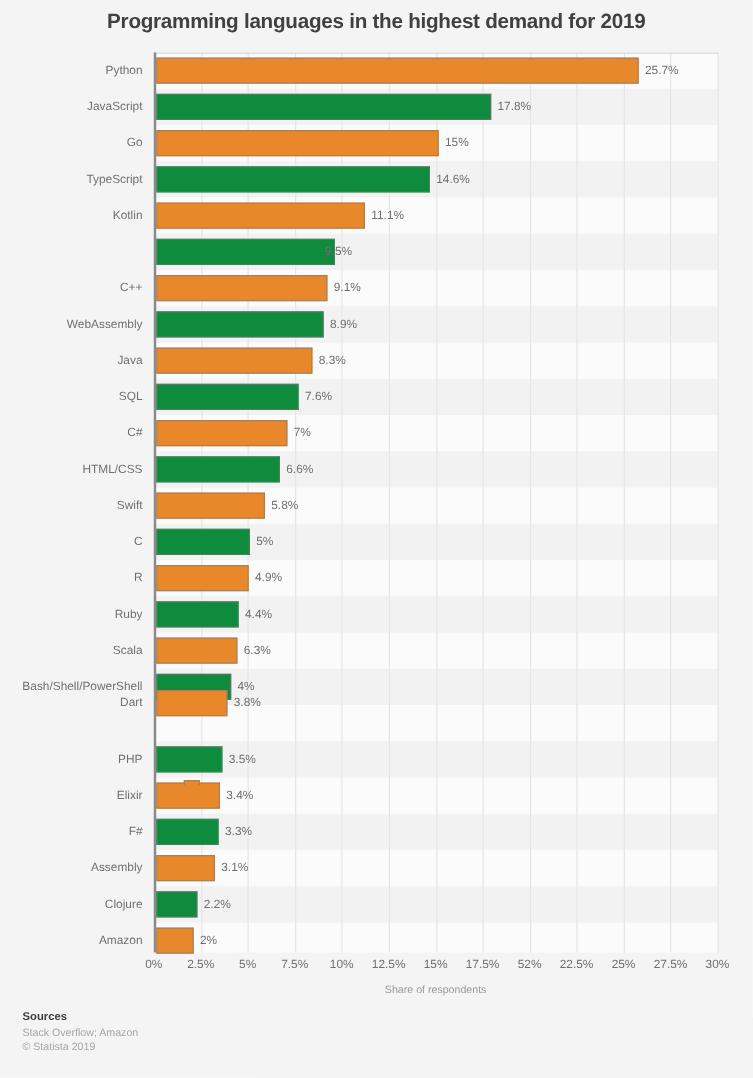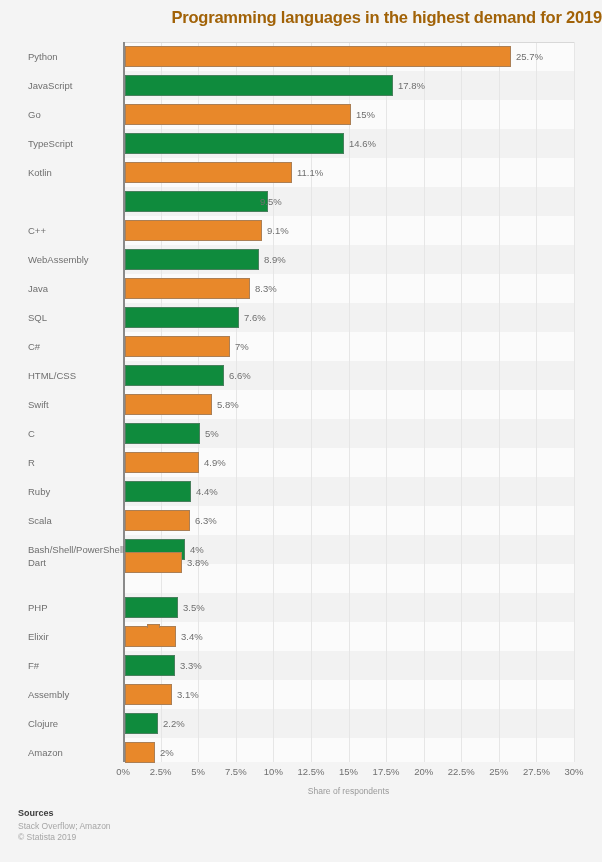--- a/index.html
+++ b/index.html
@@ -18,24 +18,24 @@
     width: 602px;
     height: 862px;
     position: relative;
     box-sizing: border-box;
   }
   .chart-title {
     position: absolute;
     top: 8px;
     left: 0;
     width: 602px;
-    text-align: right;
+    text-align: center;
     font-size: 16.5px;
     font-weight: bold;
-    color: #a16207;
+    color: #404040;
     letter-spacing: -0.2px;
   }
   
   .plot-area {
     position: absolute;
     left: 123px;
     top: 42px;
     width: 451px;
     height: 720px;
   }
@@ -80,24 +80,24 @@
     width: 602px;
     height: 29px;
   }
   .cat-label {
     position: absolute;
     left: 0;
     top: 0;
     width: 114px;
     height: 29px;
     line-height: 29px;
+    text-align: right;
     font-size: 9.5px;
     color: #6f6f6f;
     white-space: nowrap;
-    padding-left: 28px;
   }
   .bar {
     position: absolute;
     left: 125px;
     top: 4px;
     height: 21px;
     box-sizing: border-box;
     border: 1px solid rgba(120,120,120,0.55);
   }
   .bar.orange { background: #e8882a; }
@@ -331,21 +331,21 @@
 
   <div id="xticks">
       <div class="xtick" style="left: 123px;">0%</div>
       <div class="xtick" style="left: 160.583px;">2.5%</div>
       <div class="xtick" style="left: 198.167px;">5%</div>
       <div class="xtick" style="left: 235.75px;">7.5%</div>
       <div class="xtick" style="left: 273.333px;">10%</div>
       <div class="xtick" style="left: 310.917px;">12.5%</div>
       <div class="xtick" style="left: 348.5px;">15%</div>
       <div class="xtick" style="left: 386.083px;">17.5%</div>
-      <div class="xtick" style="left: 423.667px;">20%</div>
+      <div class="xtick" style="left: 423.667px;">52%</div>
       <div class="xtick" style="left: 461.25px;">22.5%</div>
       <div class="xtick" style="left: 498.833px;">25%</div>
       <div class="xtick" style="left: 536.417px;">27.5%</div>
       <div class="xtick" style="left: 574px;">30%</div>
     </div>
   <div class="x-axis-title">Share of respondents</div>
 
   <div class="footer">
     <div class="footer-heading">Sources</div>
     <div class="footer-line">Stack Overflow; Amazon</div>

